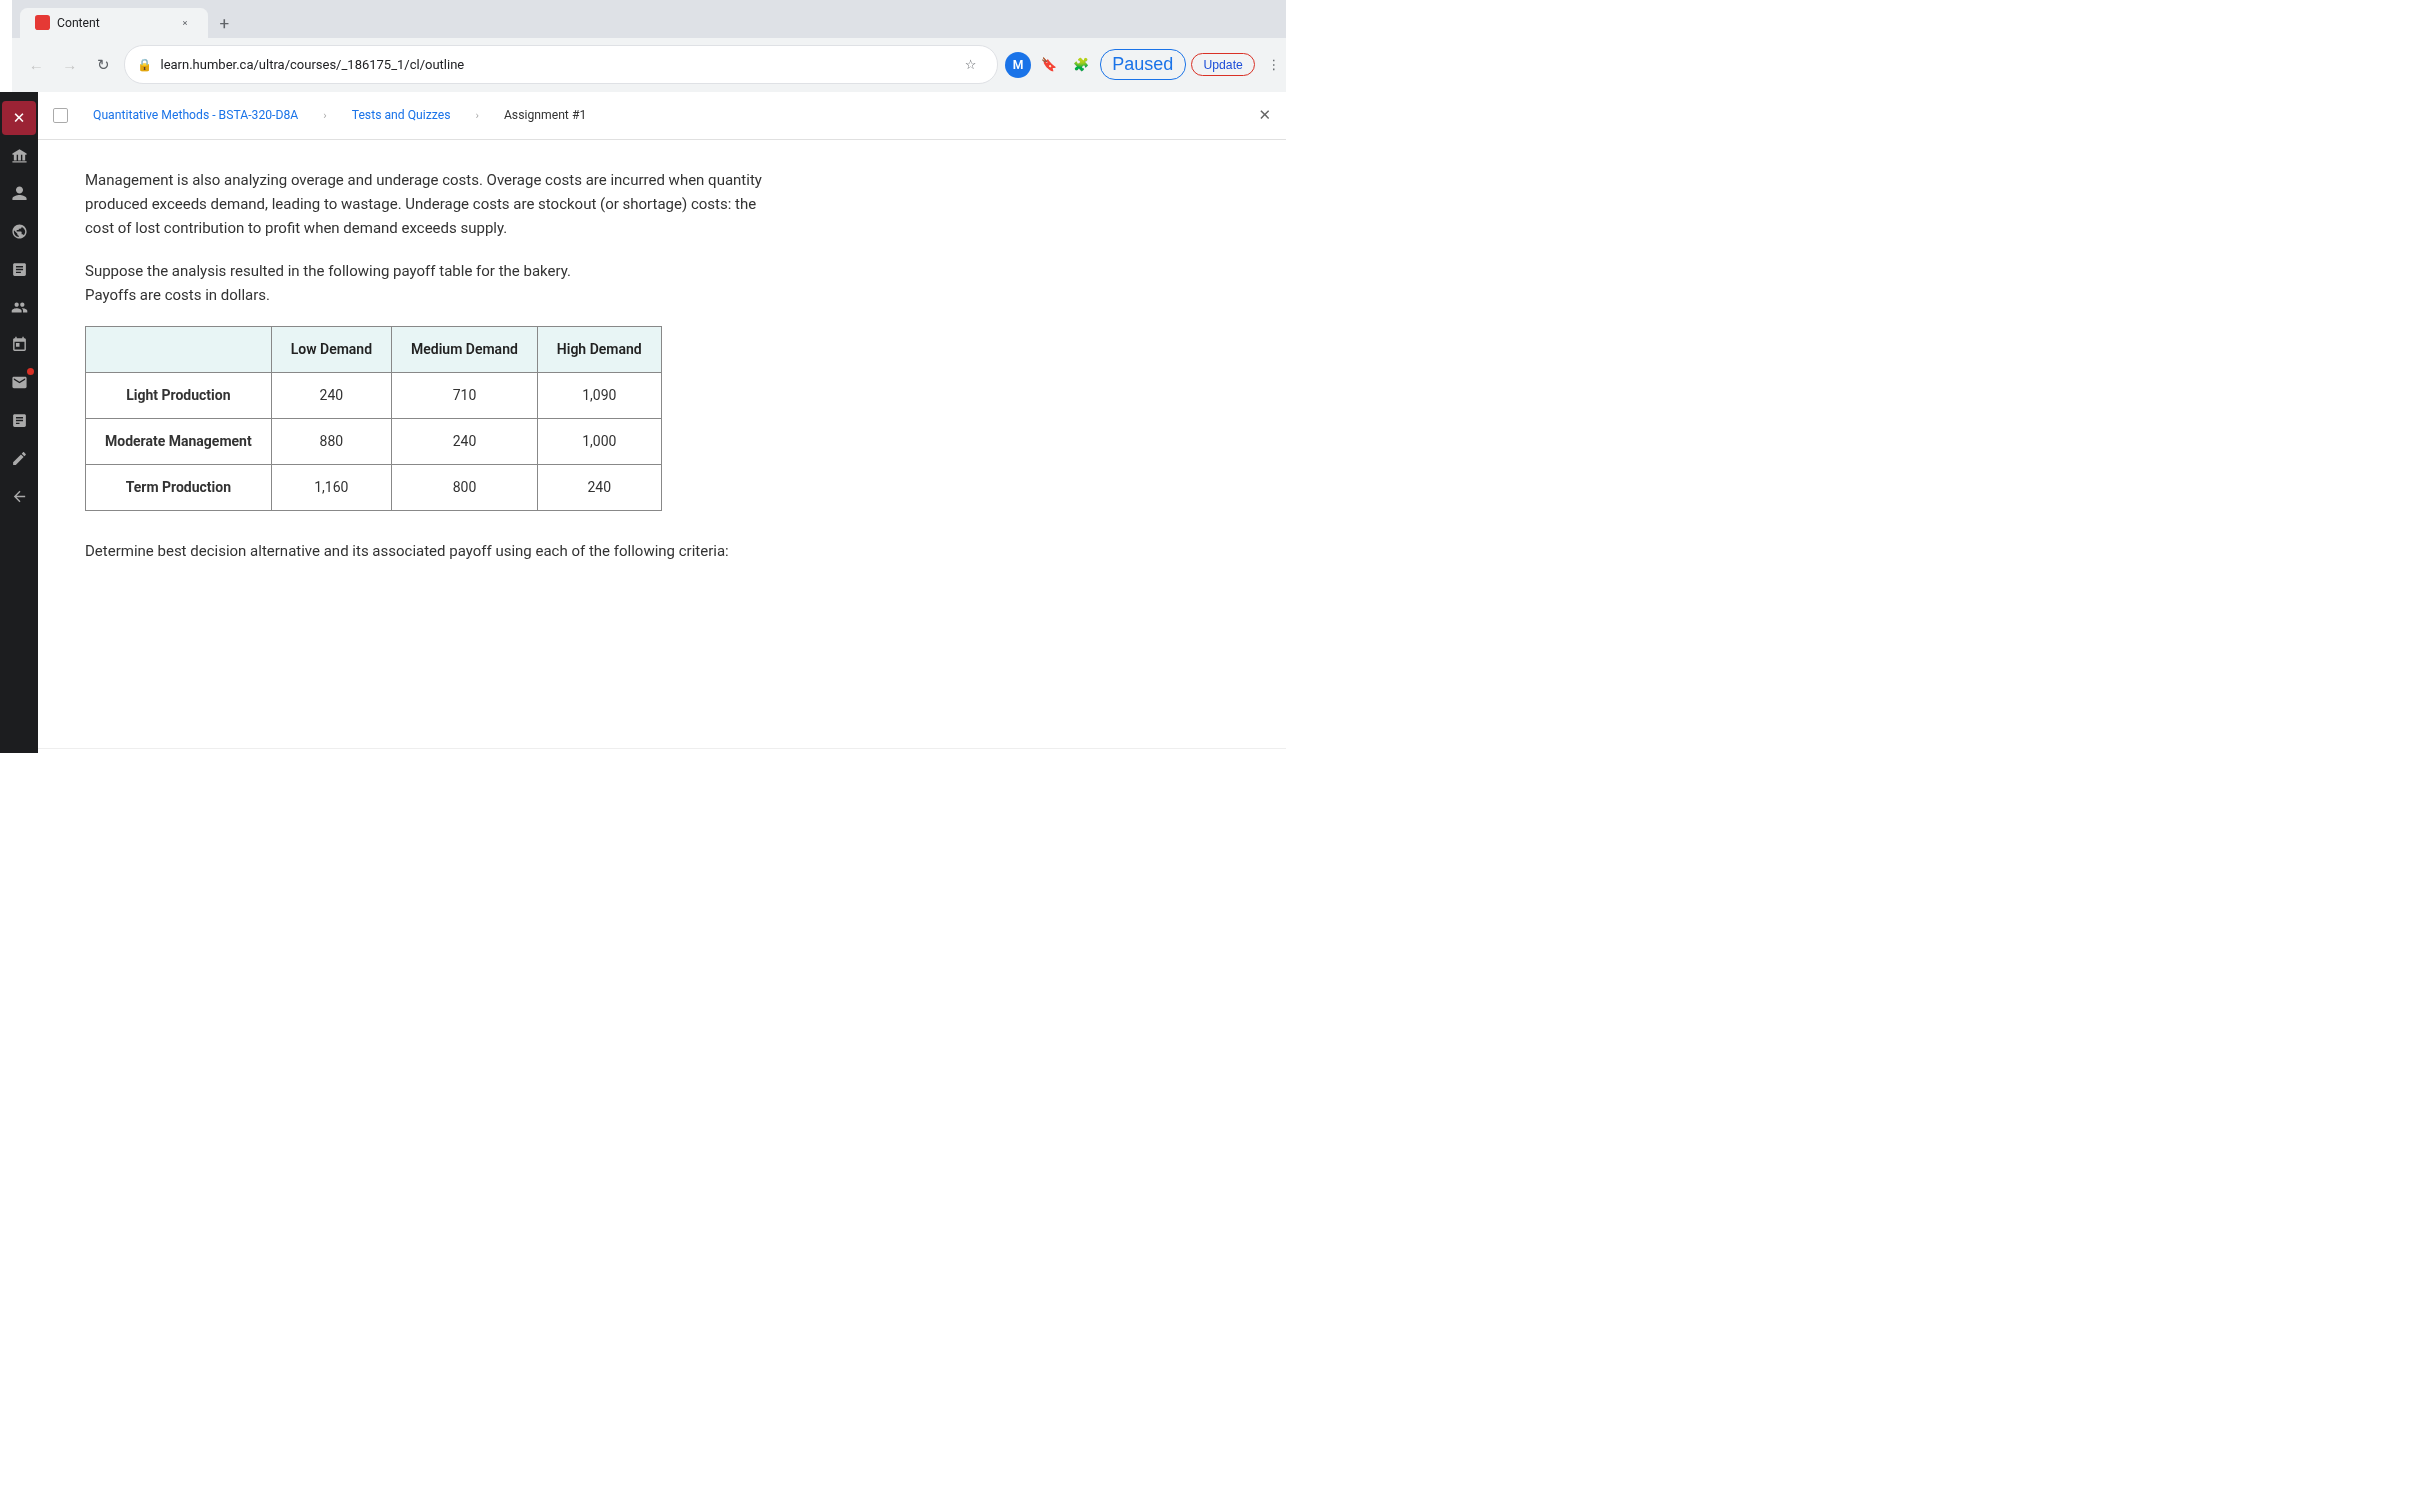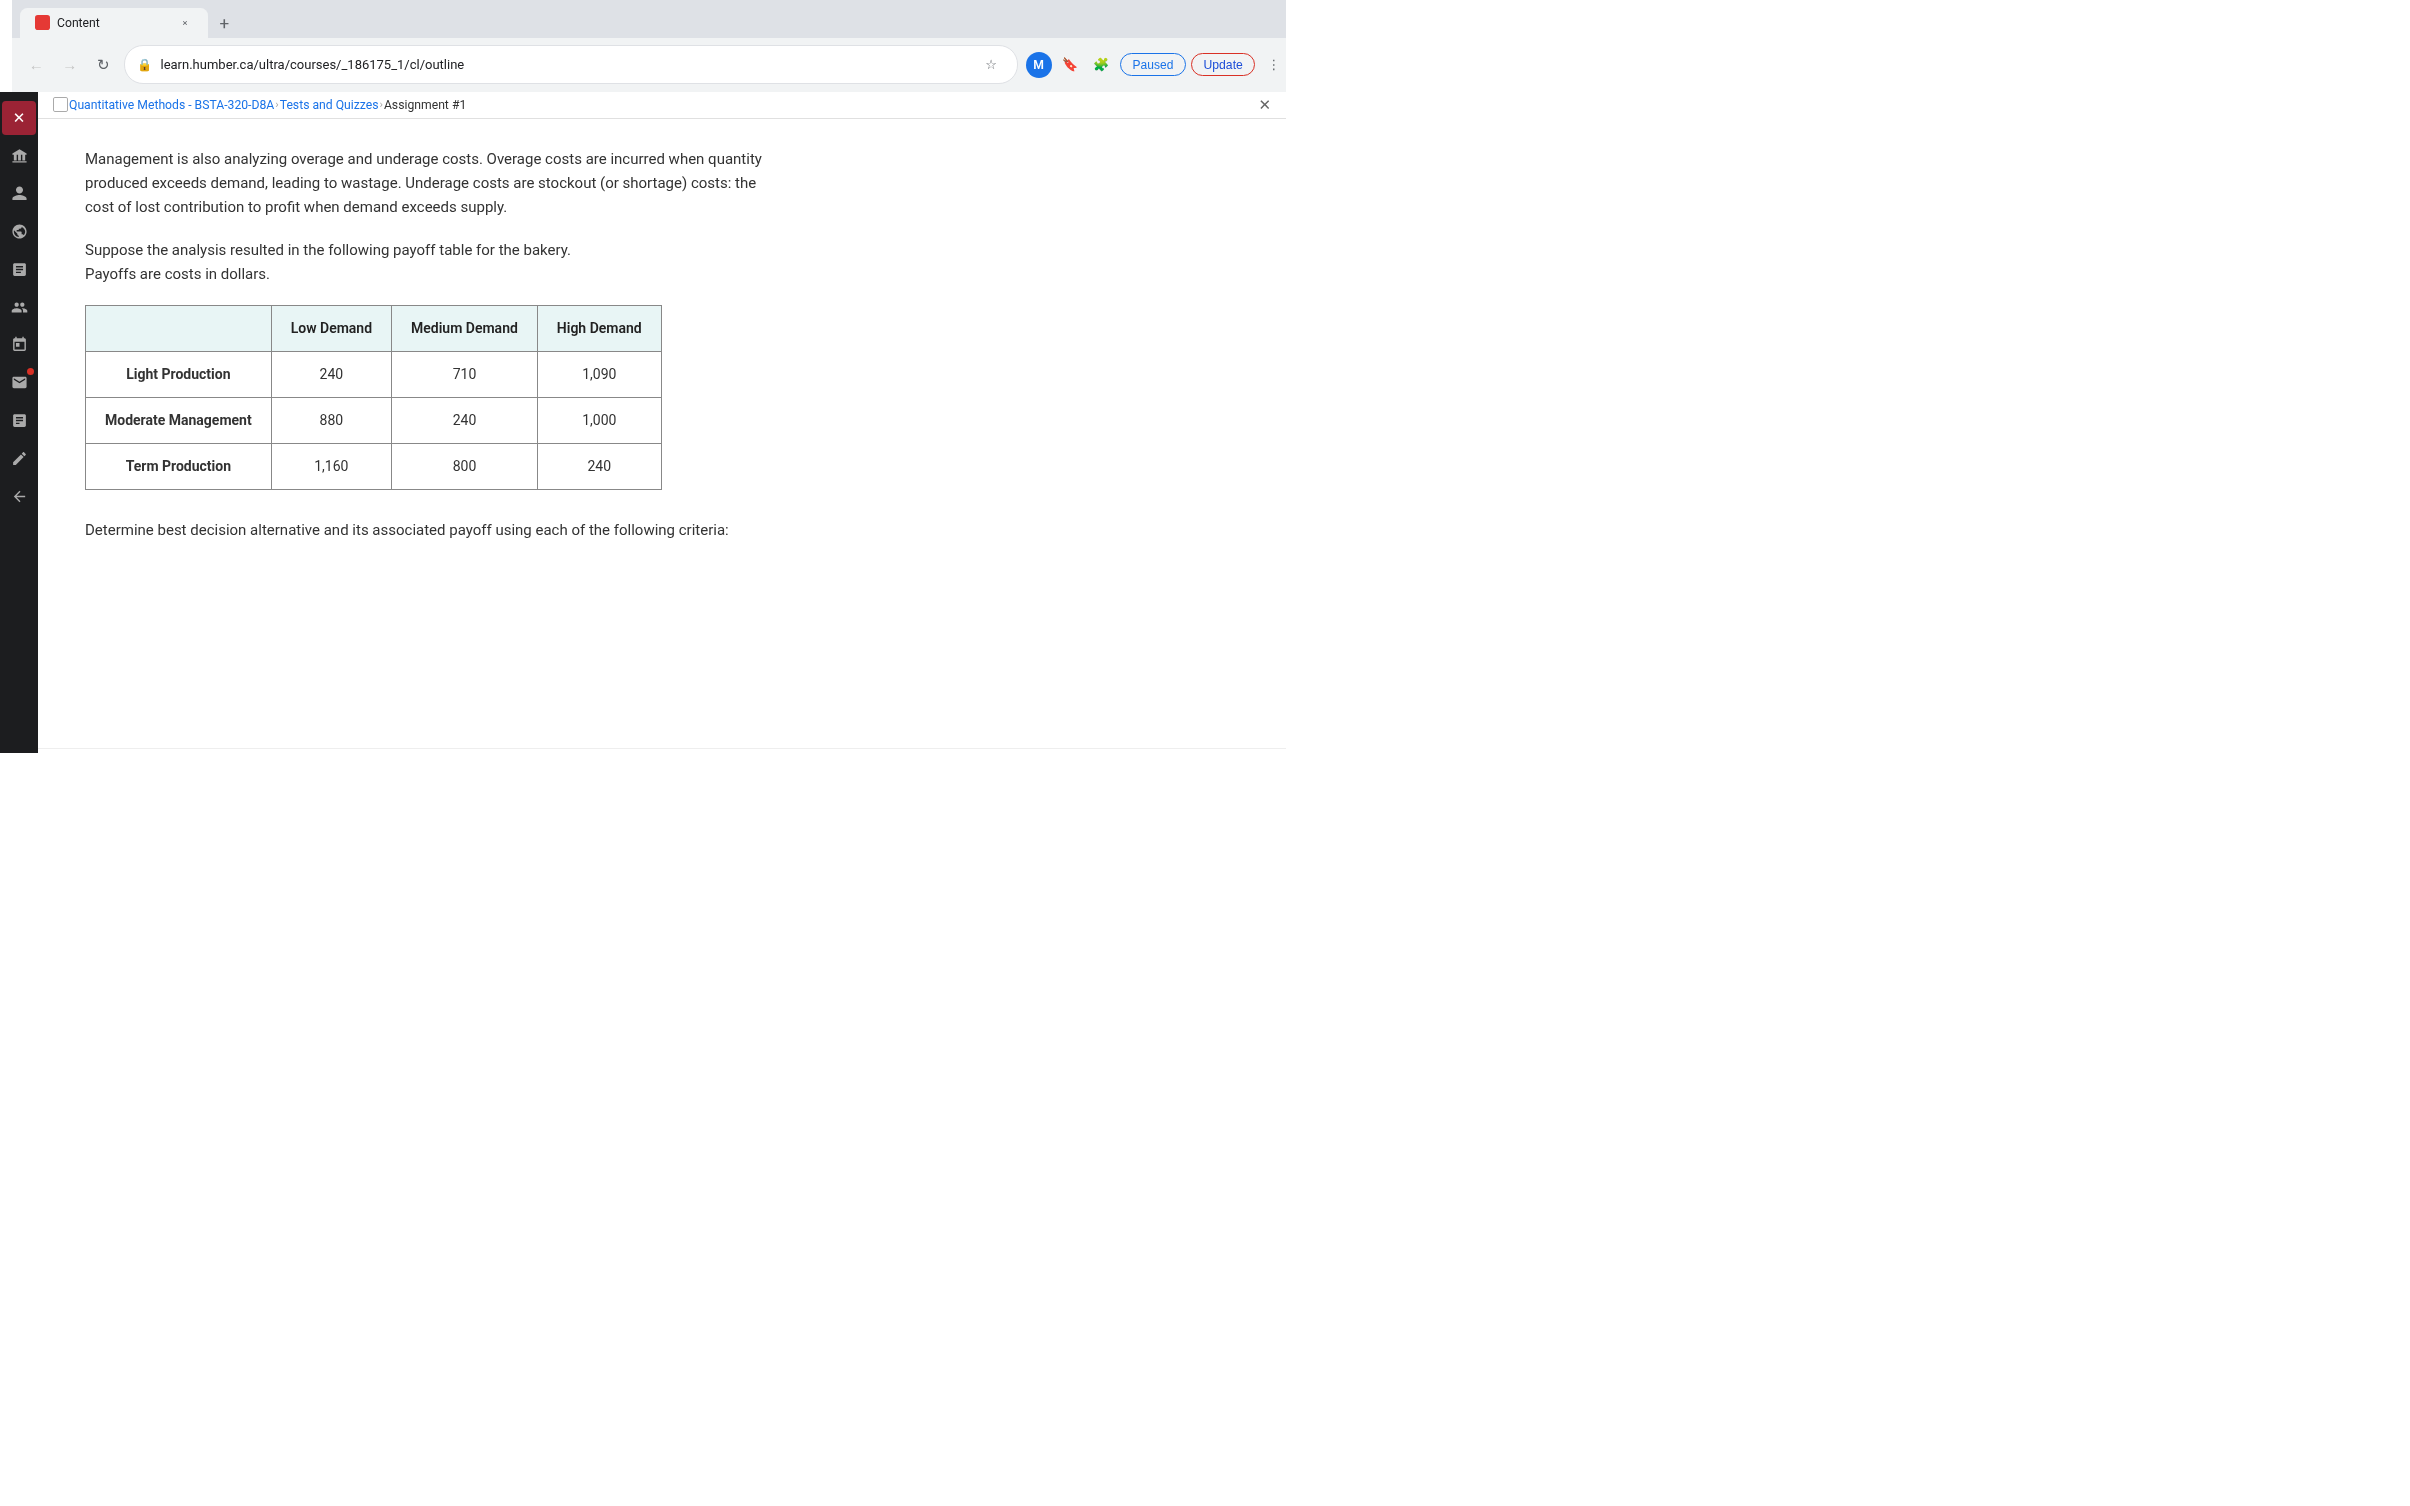--- a/index.html
+++ b/index.html
@@ -16,35 +16,35 @@
 
     .browser-toolbar { display: flex; align-items: center; padding: 7.5px 11.3px; gap: 7.5px; background: #f1f3f4; }
     .nav-btn { width: 26px; height: 26px; border-radius: 50%; display: flex; align-items: center; justify-content: center; color: #5f6368; cursor: pointer; font-size: 15px; }
     .nav-btn.disabled { color: #c5c5c5; cursor: default; }
     .address-bar { flex: 1; display: flex; align-items: center; background: #fff; border-radius: 19px; padding: 5.6px 13px; gap: 7.5px; border: 0.9px solid #dfe1e5; }
     .lock-icon { color: #5f6368; font-size: 12.2px; }
     .url-text { font-size: 13px; color: #202124; flex: 1; }
     .toolbar-actions { display: flex; align-items: center; gap: 5.6px; }
     .toolbar-icon { width: 26px; height: 26px; border-radius: 50%; display: flex; align-items: center; justify-content: center; color: #5f6368; cursor: pointer; font-size: 13px; }
     .profile-icon { width: 26px; height: 26px; border-radius: 50%; background: #1a73e8; color: white; display: flex; align-items: center; justify-content: center; font-size: 12.2px; font-weight: 600; }
-    .paused-btn { background: transparent; border: 1.9px solid #1a73e8; border-radius: 15px; padding: 3.8px 11.3px; color: #1a73e8; font-size: 12px; font-weight: 500; cursor: pointer; display: flex; align-items: center; gap: 3.8px; }
+    .paused-btn { background: transparent; border: 1.9px solid #1a73e8; border-radius: 15px; padding: 3.8px 11.3px; color: #1a73e8; font-size: 18px; font-weight: 500; cursor: pointer; display: flex; align-items: center; gap: 3.8px; }
     .update-btn { background: transparent; border: 1.9px solid #d93025; border-radius: 15px; padding: 3.8px 11.3px; color: #1d4ed8; font-size: 12.2px; font-weight: 500; cursor: pointer; }
 
     
     .app-container { display: flex; height: calc(753px - 68px); }
 
     
     .sidebar { width: 38px; background: #1c1d1f; display: flex; flex-direction: column; align-items: center; padding: 9.4px 0; gap: 3.8px; flex-shrink: 0; }
     .sidebar-item { width: 34px; height: 34px; display: flex; align-items: center; justify-content: center; color: #aaa; cursor: pointer; border-radius: 3.8px; font-size: 15px; }
     .sidebar-item.active { background: #9b2335; color: #fff; }
     .sidebar-close { background: #9b2335; }
 
     
     .content-area { flex: 1; display: flex; flex-direction: column; overflow: hidden; }
-    .breadcrumb-bar { display: flex; align-items: center; padding: 0 15px; height: 27px; border-bottom: 0.9px solid #e0e0e0; background: #fff; gap: 1px; }
+    .breadcrumb-bar { display: flex; align-items: center; padding: 0 15px; height: 48px; border-bottom: 0.9px solid #e0e0e0; background: #fff; gap: 25px; }
     .checkbox-icon { width: 15px; height: 15px; border: 0.9px solid #aaa; border-radius: 1.9px; flex-shrink: 0; }
     .breadcrumb-item { font-size: 12.2px; color: #1a73e8; cursor: pointer; }
     .breadcrumb-separator { color: #aaa; font-size: 11.3px; }
     .breadcrumb-current { font-size: 12.2px; color: #333; }
     .close-icon-right { margin-left: auto; color: #666; cursor: pointer; font-size: 15px; }
 
     
     .main-content { flex: 1; overflow-y: auto; padding: 28px 47px; background: #fff; }
     .content-text { font-size: 15px; line-height: 1.6; color: #333; max-width: 687px; }
     .content-text p { margin-bottom: 19px; }

